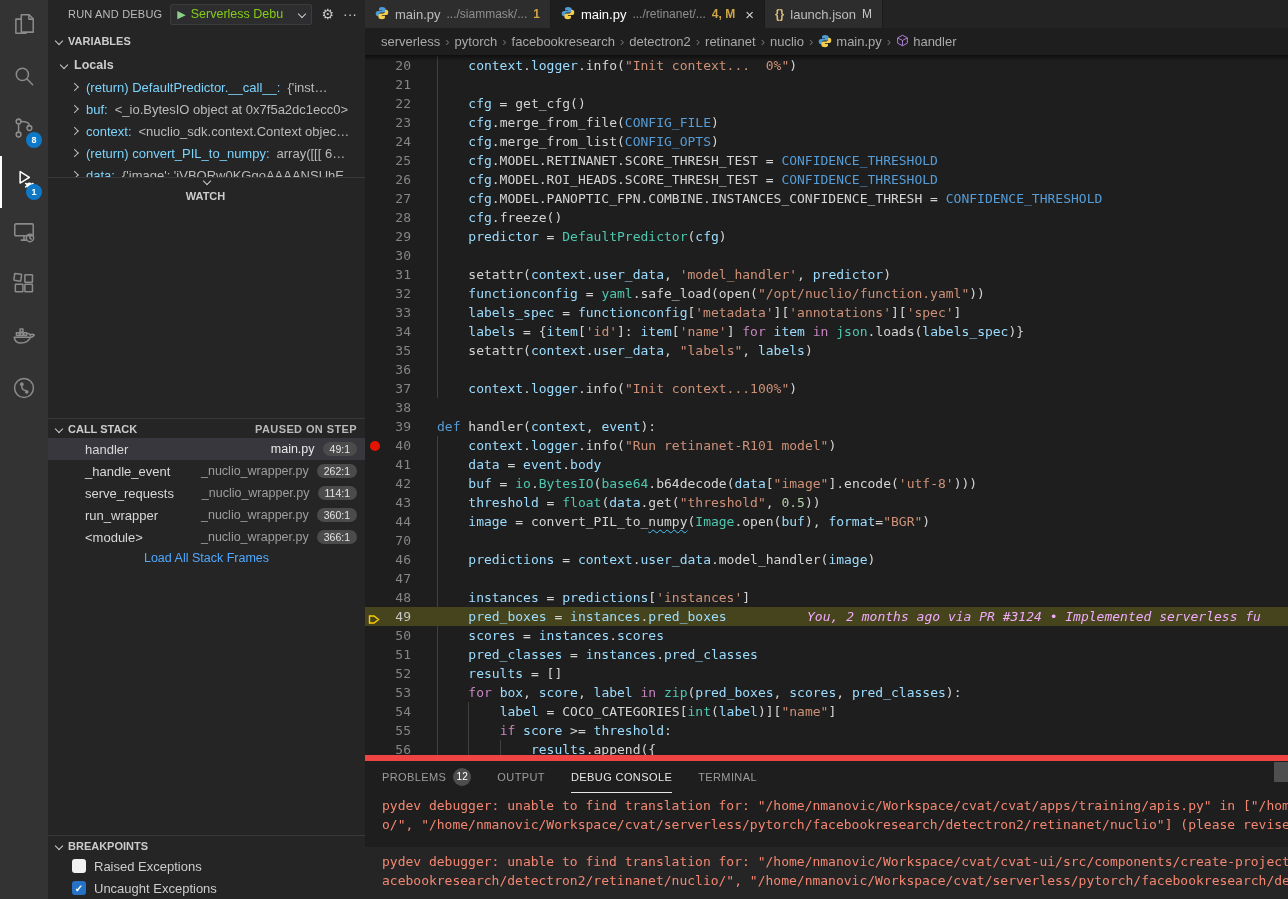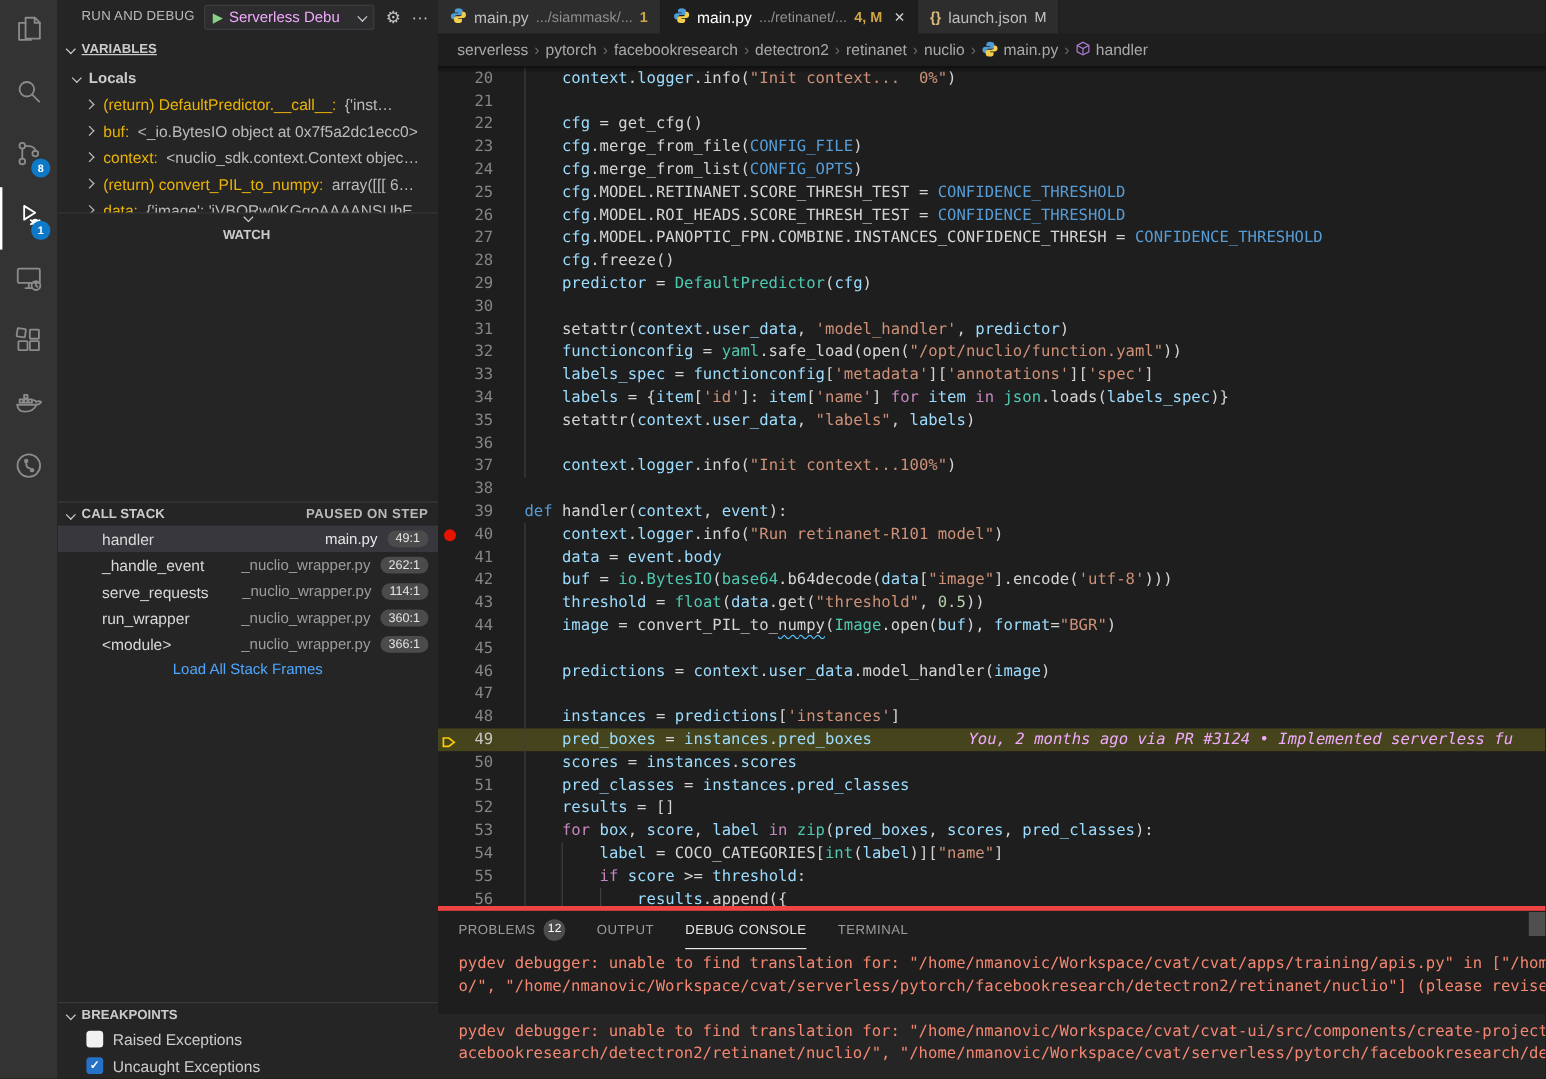--- a/index.html
+++ b/index.html
@@ -18,38 +18,38 @@
     font-weight:bold; padding:0 2px; }
 
   
   .sidebar { width:317px; background:#252526; flex:none; display:flex; flex-direction:column;
     color:#cccccc; font-size:13px; overflow:hidden; }
   .sb-header { height:28px; display:flex; align-items:center; padding:0 8px 0 20px; flex:none; }
   .sb-title { font-size:11px; color:#bbbbbb; white-space:nowrap; letter-spacing:.2px; }
   .cfg-dd { margin-left:8px; background:#2d2d30; border:1px solid #3c3c3c; border-radius:2px;
     height:21px; display:flex; align-items:center; gap:5px; padding:0 6px; flex:1 1 auto; min-width:0; cursor:pointer;}
   .cfg-dd .play { color:#89d185; font-size:11px; }
-  .cfg-dd .lbl { color:#f0abfc; font-size:12.5px; white-space:nowrap; overflow:hidden; flex:1; }
+  .cfg-dd .lbl { color:#84cc16; font-size:12.5px; white-space:nowrap; overflow:hidden; flex:1; }
   .chev { width:6px; height:6px; border-left:1px solid #cccccc; border-bottom:1px solid #cccccc;
     transform:rotate(-45deg); flex:none; display:inline-block; }
   .chev-right { transform:rotate(-135deg) translate(1px,-1px); }
   .hdr-ico { color:#c5c5c5; margin-left:9px; font-size:14px; cursor:pointer; flex:none;}
 
   .sect-head { display:flex; align-items:center; gap:6px; padding:0 8px 0 6px; font-size:11px;
     font-weight:bold; color:#cccccc; flex:none; border-top:1px solid rgba(128,128,128,.22); }
   .sect-head .chev { margin-left:2px; }
 
   .vars-wrap { height:149px; overflow:hidden; flex:none; border-top:none; }
-  .vars-head { height:26px; border-top:none;text-decoration:underline; }
+  .vars-head { height:26px; border-top:none; }
   .scope-row { height:22px; display:flex; align-items:center; gap:7px; padding-left:13px;
     font-weight:bold; font-size:12.5px; cursor:pointer; }
   .var-row { height:22px; display:flex; align-items:center; gap:7px; padding-left:25px;
     white-space:nowrap; overflow:hidden; cursor:pointer; }
   .var-row .chev { border-color:#bdbdbd; }
-  .var-name { color:#eab308; }
+  .var-name { color:#7dd3fc; }
   .var-val { color:#bbbbbb; overflow:hidden; text-overflow:ellipsis; }
 
   .watch-head { height:18px;flex-direction:column; }
   .watch-body { height:223px; flex:none; }
 
   .cs-head { height:20px; }
   .cs-status { margin-left:auto; font-size:11px; font-weight:bold; color:#b9b9b9; letter-spacing:.4px; }
   .cs-row { height:22px; display:flex; align-items:center; padding:0 8px 0 37px; cursor:pointer; }
   .cs-row.sel { background:#37373d; }
   .cs-fn { color:#d8d8d8; flex:none; }
@@ -99,21 +99,21 @@
   .cline.cur .c-num { color:#c6c6c6; }
   .c-body { flex:1; padding-left:26px; white-space:pre; position:relative; min-width:0; }
   .iguide { position:absolute; top:0; bottom:0; width:1px; background:#404040; }
   .blame { position:absolute; left:396px; top:0; color:#f0abfc; white-space:pre;font-style:italic; }
   .tk-t{color:#d4d4d4}.tk-v{color:#9cdcfe}.tk-s{color:#ce9178}.tk-k{color:#569cd6}
   .tk-c{color:#c586c0}.tk-f{color:#d4d4d4}.tk-y{color:#4ec9b0}.tk-n{color:#b5cea8}.tk-C{color:#569cd6}
   .tk-fu{color:#d4d4d4; text-decoration:underline; text-decoration-style:wavy;
     text-decoration-color:#4fc3f7; text-decoration-thickness:1px; text-underline-offset:3px;}
 
   
-  .panel { height:144px; flex:none; background:#1e1e1e; border-top:4px solid #ef4444; position:relative; }
+  .panel { height:144px; flex:none; background:#1e1e1e; border-top:6px solid #ef4444; position:relative; }
   .panel-tabs { height:32px; display:flex; align-items:center; gap:26px; padding-left:17px; }
   .p-tab { font-size:11px; letter-spacing:.4px; color:#9d9d9d; display:flex; align-items:center; gap:7px;
     height:100%; cursor:pointer; border-bottom:1px solid transparent; }
   .p-tab.active { color:#e7e7e7; border-bottom:1px solid #e7e7e7; }
   .p-badge { background:#4d4d4d; color:#ffffff; width:18px; height:18px; border-radius:50%;
     display:flex; align-items:center; justify-content:center; font-size:10px; }
   .console { font-family:"DejaVu Sans Mono", monospace; font-size:13px; line-height:19px;
     color:#f48771; white-space:pre; overflow:hidden; position:absolute; top:33px; left:0; right:0; bottom:0; }
   .con-group { padding:2px 0 2px 17px; }
   .con-group.alt { background:#252526; margin-top:11px; padding-top:5px; padding-bottom:40px; }
@@ -495,21 +495,21 @@
             <div class="c-num">43</div>
             <div class="c-body"><span class="iguide" style="left: 26px;"></span><span class="tk-t">    </span><span class="tk-v">threshold</span><span class="tk-t"> = </span><span class="tk-y">float</span><span class="tk-t">(</span><span class="tk-v">data</span><span class="tk-t">.</span><span class="tk-f">get</span><span class="tk-t">(</span><span class="tk-s">"threshold"</span><span class="tk-t">, </span><span class="tk-n">0.5</span><span class="tk-t">))</span></div>
           </div>
           <div class="cline">
             <div class="c-margin"></div>
             <div class="c-num">44</div>
             <div class="c-body"><span class="iguide" style="left: 26px;"></span><span class="tk-t">    </span><span class="tk-v">image</span><span class="tk-t"> = </span><span class="tk-f">convert_PIL_to_</span><span class="tk-fu">numpy</span><span class="tk-t">(</span><span class="tk-y">Image</span><span class="tk-t">.</span><span class="tk-f">open</span><span class="tk-t">(</span><span class="tk-v">buf</span><span class="tk-t">), </span><span class="tk-v">format</span><span class="tk-t">=</span><span class="tk-s">"BGR"</span><span class="tk-t">)</span></div>
           </div>
           <div class="cline">
             <div class="c-margin"></div>
-            <div class="c-num">45</div>
+            <div class="c-num">70</div>
             <div class="c-body"><span class="iguide" style="left: 26px;"></span></div>
           </div>
           <div class="cline">
             <div class="c-margin"></div>
             <div class="c-num">46</div>
             <div class="c-body"><span class="iguide" style="left: 26px;"></span><span class="tk-t">    </span><span class="tk-v">predictions</span><span class="tk-t"> = </span><span class="tk-v">context</span><span class="tk-t">.</span><span class="tk-v">user_data</span><span class="tk-t">.</span><span class="tk-f">model_handler</span><span class="tk-t">(</span><span class="tk-v">image</span><span class="tk-t">)</span></div>
           </div>
           <div class="cline">
             <div class="c-margin"></div>
             <div class="c-num">47</div>

